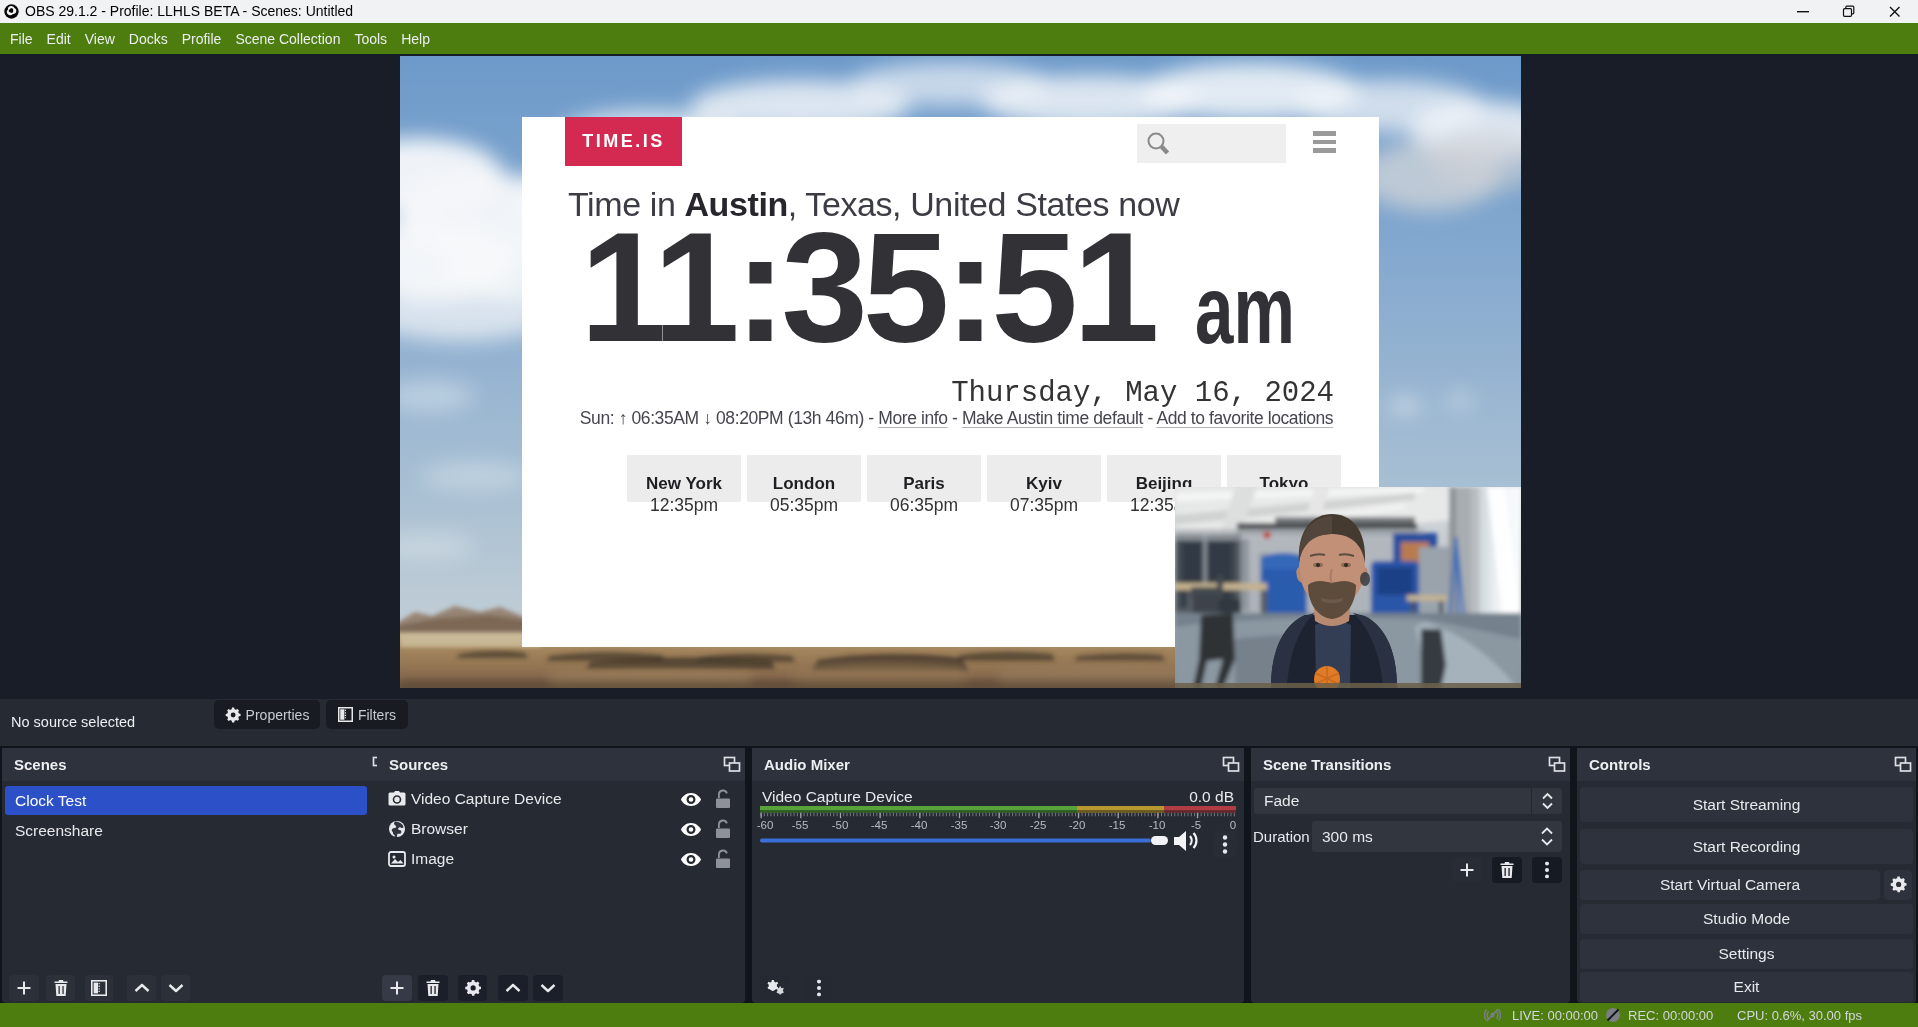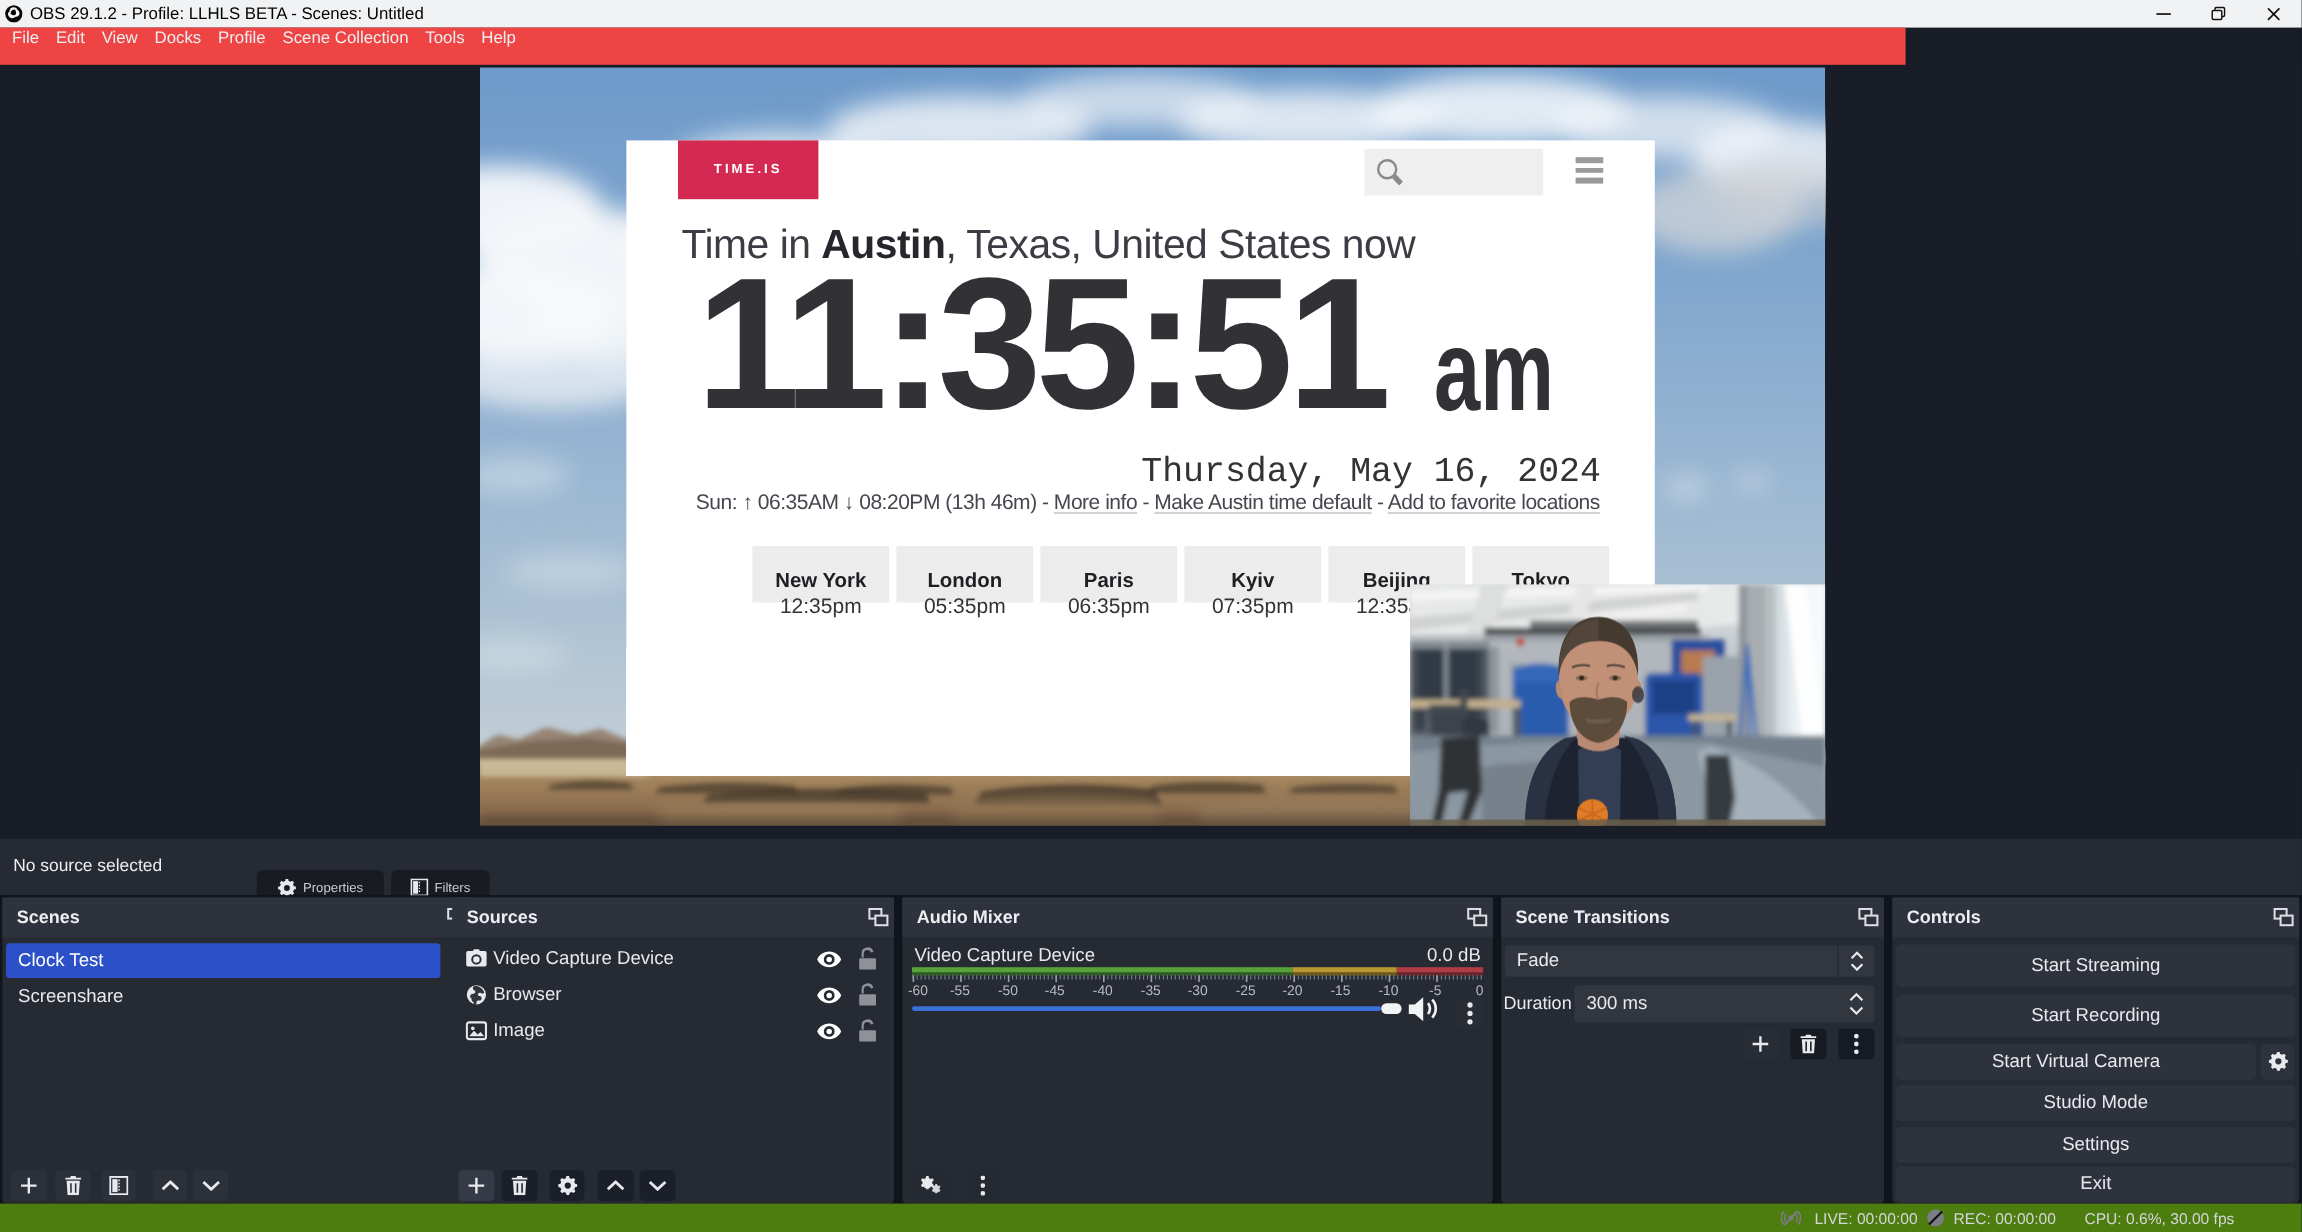--- a/index.html
+++ b/index.html
@@ -1,42 +1,42 @@
 <!DOCTYPE html>
 <html><head>
 <meta charset="utf-8">
 <style>
   * { margin:0; padding:0; box-sizing:border-box; }
   html,body { width:1918px; height:1027px; overflow:hidden; background:#181c25; font-family:"Liberation Sans",sans-serif; }
   #titlebar { position:absolute; left:0; top:0; width:1918px; height:23px; background:#f1f2f3; }
   #titlebar .ttext { position:absolute; left:25px; top:3px; font-size:14px; color:#000; }
   #obslogo { position:absolute; left:4px; top:4px; width:15px; height:15px; }
   .winbtn { position:absolute; top:0; height:23px; width:46px; }
-  #menubar { position:absolute; left:0; top:23px; width:1588px; height:31px; background:#ef4444; color:#eceef1; font-size:14px; display:flex; align-items:flex-start; padding-left:3px; }
+  #menubar { position:absolute; left:0; top:23px; width:1918px; height:31px; background:#4d7c0f; color:#eceef1; font-size:14px; display:flex; align-items:center; padding-left:3px; }
   #menubar span { padding:0 7px; }
   #mainarea { position:absolute; left:0; top:57px; width:1918px; height:642px; background:#181d27; }
   #video { position:absolute; left:400px; top:-1px; width:1121px; height:632px; overflow:hidden; }
   #card { position:absolute; left:122px; top:61px; width:857px; height:530px; background:#fff; }
-  #tlogo { position:absolute; left:43px; top:0px; width:117px; height:49px; background:#d42a51; color:#fff; font-weight:bold; font-size:11px; letter-spacing:2.5px; text-align:center; line-height:49px; }
+  #tlogo { position:absolute; left:43px; top:0px; width:117px; height:49px; background:#d42a51; color:#fff; font-weight:bold; font-size:18px; letter-spacing:2.5px; text-align:center; line-height:49px; }
   #searchbox { position:absolute; left:615px; top:7px; width:149px; height:39px; background:#efefef; }
   #hamburger div { position:absolute; left:791px; width:23px; height:4.5px; background:#9a9a9a; }
   #h1line { position:absolute; left:46px; top:68px; font-size:34px; letter-spacing:-0.4px; color:#3c3c44; white-space:nowrap; }
   #h1line b { color:#26262c;text-align:right; }
   .digits { position:absolute; left:58px; top:92px; font-weight:bold; font-size:156px; letter-spacing:-5.2px; line-height:1; color:#323236; }
   .ampm { position:absolute; left:673px; top:145px; font-weight:bold; font-size:96px; line-height:1; color:#323236; transform:scaleX(0.72); transform-origin:0 0; }
   #dateline { position:absolute; right:45px; top:260px; font-size:29px; color:#333;font-family:Liberation Mono, monospace; }
   #sunline { position:absolute; left:6px; top:291px; width:857px; text-align:center; font-size:17.5px; letter-spacing:-0.4px; color:#46464e; }
   #sunline .lnk { text-decoration:underline; text-decoration-color:#b5b5b5; text-underline-offset:3px; text-decoration-thickness:1px; }
   #cities { position:absolute; left:105px; top:338px; width:722px; display:flex; gap:6px; }
   .city { width:114px; height:47px; background:#ececec; text-align:center; padding-top:19px; }
   .city .cn { font-weight:bold; font-size:17px; color:#1f1f23; }
   .city .ct { font-size:17.5px; color:#333; margin-top:1px; }
   #srcbar { position:absolute; left:0; top:699px; width:1918px; height:47px; background:#262a33; }
   #srcbar .nosel { position:absolute; left:11px; top:15px; font-size:14.5px; color:#eceef1; }
-  .barbtn { position:absolute; top:26px; height:29px; background:#181b22; border-radius:5px; color:#c8cbd1; font-size:11px; display:flex; align-items:center; justify-content:center; gap:5px; }
+  .barbtn { position:absolute; top:1px; height:29px; background:#181b22; border-radius:5px; color:#c8cbd1; font-size:14px; display:flex; align-items:center; justify-content:center; gap:5px; }
   #dockrow { position:absolute; left:0; top:746px; width:1918px; height:257px; background:#10141b; }
   .dock { position:absolute; top:2px; height:255px; background:#262a33; border-radius:0 0 4px 4px; }
   .dhead { position:absolute; left:0; top:0; width:100%; height:33px; background:#2e323c; font-size:15px; font-weight:bold; color:#eceef1; line-height:33px; padding-left:12px; border-radius:1px 1px 0 0; }
   .popout { position:absolute; top:8px; right:4px; width:18px; height:17px; }
   .dockbody { position:absolute; left:0; top:33px; width:100%; height:222px; }
   #scenes { left:2px; width:392px; }
   #sources { left:377px; width:368px; }
   #mixer { left:752px; width:492px; }
   #transitions { left:1251px; width:319px; }
   #controls { left:1577px; width:339px; }

